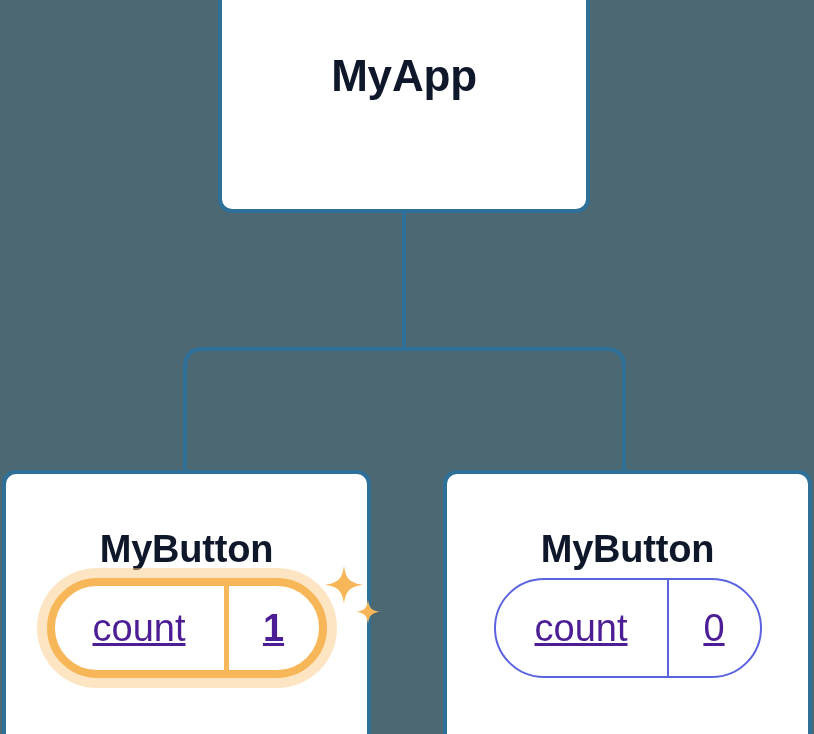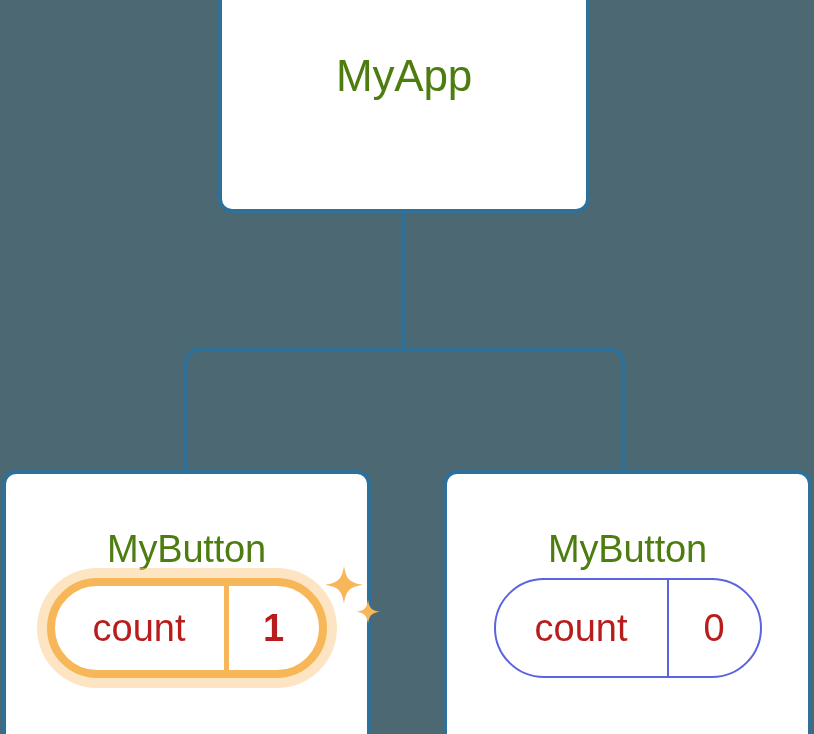--- a/index.html
+++ b/index.html
@@ -62,23 +62,24 @@
     top: 470px;
     width: 369px;
     height: 300px;
   }
 
   .card-title {
     position: absolute;
     left: 0;
     right: 0;
     text-align: center;
-    color: #4d7c0f;
+    color: #0f172a;
     letter-spacing: -0.2px;
     white-space: nowrap;
+    font-weight: bold;
   }
 
   .card-root .card-title {
     top: 88px;
     font-size: 44px;
     line-height: 52px;
   }
 
   .card-child-left .card-title,
   .card-child-right .card-title {
@@ -138,24 +139,25 @@
   .pill-hot .pill-val {
     width: 90px;
   }
 
   .pill-key,
   .pill-val {
     display: flex;
     align-items: center;
     justify-content: center;
     box-sizing: border-box;
-    color: #b91c1c;
+    color: #4c1d95;
     font-size: 38px;
     line-height: 38px;
     white-space: nowrap;
+    text-decoration: underline;
   }
 
   .pill-hot .pill-val {
     font-weight: 700;
   }
 
   
   .sparkles {
     position: absolute;
     left: 318px;

